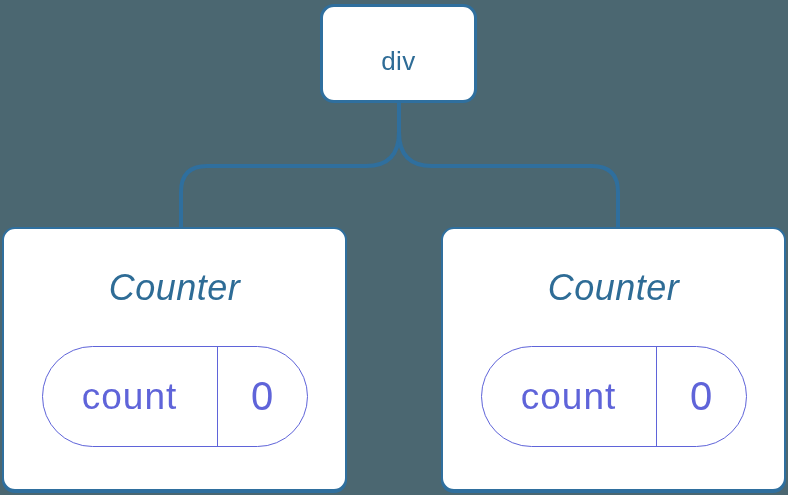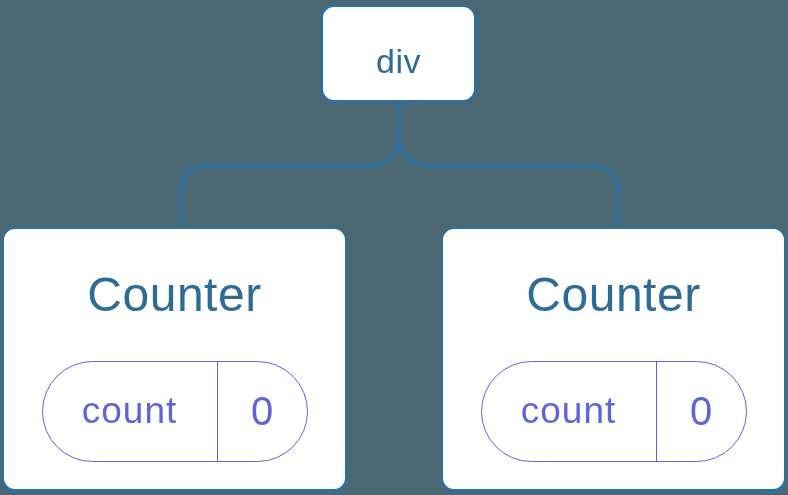--- a/index.html
+++ b/index.html
@@ -25,42 +25,43 @@
   
   .root-node{
     position:absolute;left:320px;top:4px;width:157px;height:99px;
     box-sizing:border-box;
     background:var(--card_background,#fff);
     border:3px solid var(--node_blue,#2F6F9E);
     border-radius:14px;
     display:flex;align-items:center;justify-content:center;
   }
   .root-label{
-    font-size:34px;letter-spacing:0.5px;
+    font-size:26px;letter-spacing:0.5px;
     color:var(--text_blue,#2E6C96);
     margin-top:16px;
   }
 
   
   .card{
     position:absolute;top:227px;width:345px;height:264px;
     box-sizing:border-box;
     background:var(--card_background,#fff);
     border:2px solid var(--node_blue,#2F6F9E);
     border-radius:13px;
     box-shadow:0 2px 0 var(--node_blue,#2F6F9E);
     display:flex;flex-direction:column;align-items:center;
   }
   .card-left{left:2px;}
   .card-right{left:441px;}
 
   .card-title{
     margin-top:37px;
-    font-size:48px;line-height:1.2;letter-spacing:0.5px;
+    font-size:36px;line-height:1.2;letter-spacing:0.5px;
     color:var(--text_blue,#2E6C96);
+    font-style:italic;
   }
 
   
   .pill{
     margin-top:37px;width:266px;height:101px;
     box-sizing:border-box;
     border:1.5px solid var(--state_purple,#5F64D9);
     border-radius:51px;
     display:flex;overflow:hidden;
     background:var(--card_background,#fff);

